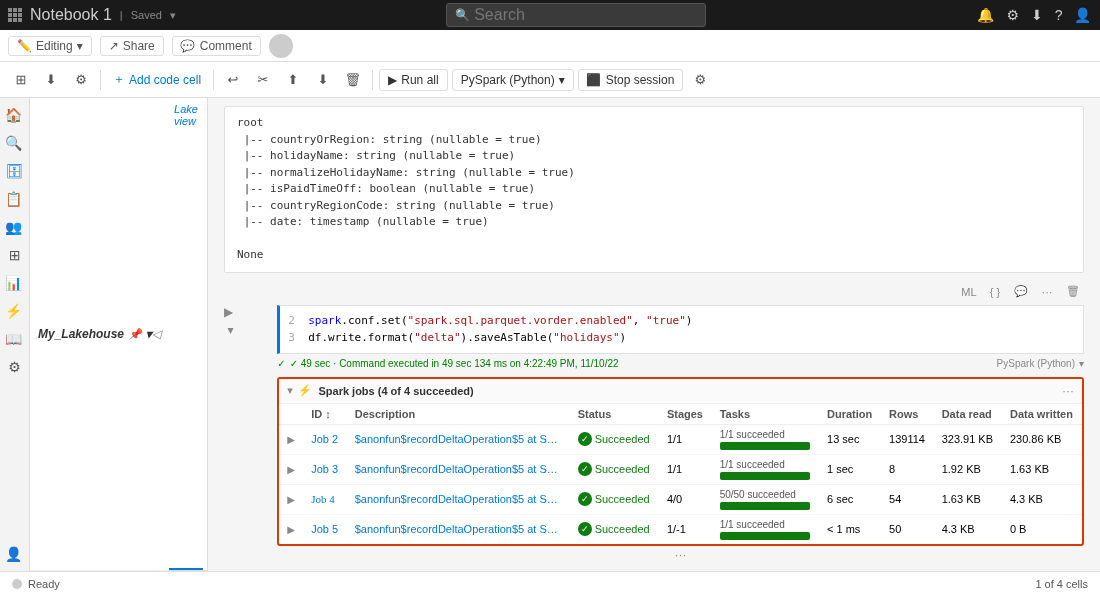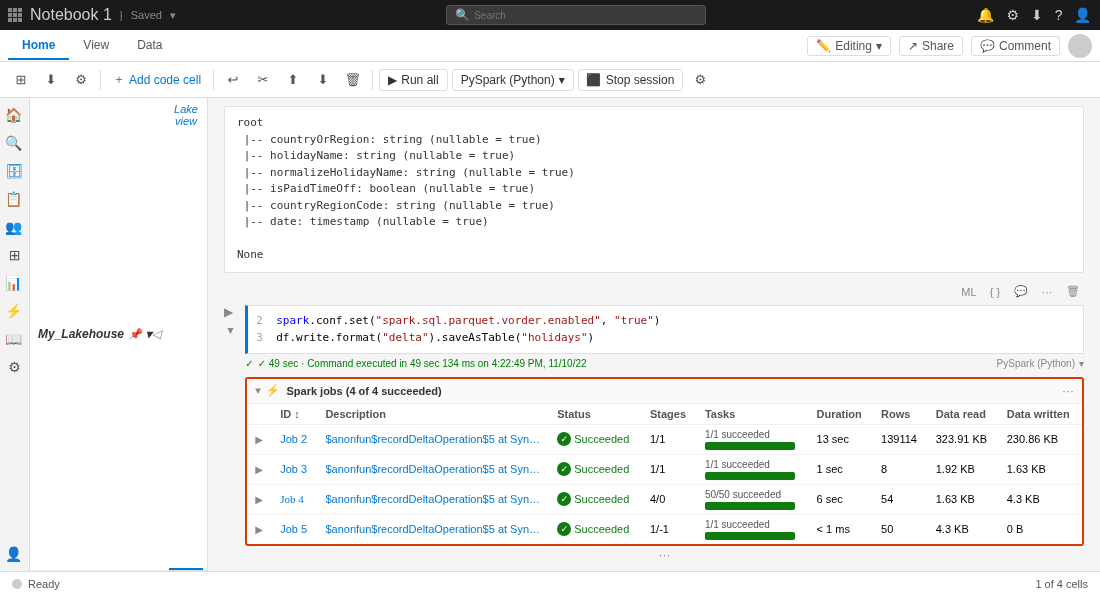--- a/index.html
+++ b/index.html
@@ -5,21 +5,21 @@
     * { box-sizing: border-box; margin: 0; padding: 0; }
     body { font-family: 'Segoe UI', Arial, sans-serif; font-size: 12px; background: #f5f5f5; display: flex; flex-direction: column; height: 595px; overflow: hidden; }
 
     
     .top-bar { background: #1a1a1a; display: flex; align-items: center; height: 30px; padding: 0 8px; gap: 8px; flex-shrink: 0; }
     .top-bar-grid { width: 14px; height: 14px; display: grid; grid-template-columns: repeat(3,4px); gap: 1px; }
     .top-bar-grid span { background: #888; display: block; }
     .app-name { color: #ccc; font-size: 16px; }
     .app-saved { color: #888; font-size: 11px; }
     .search-box { margin: 0 auto; background: #3a3a3a; border: 1px solid #555; border-radius: 3px; display: flex; align-items: center; padding: 2px 8px; gap: 4px; width: 260px; }
-    .search-box input { background: transparent; border: none; outline: none; color: #ffffff; font-size: 10px; width: 200px; }
+    .search-box input { background: transparent; border: none; outline: none; color: #ffffff; font-size: 16px; width: 200px; }
     .top-bar-icons { display: flex; gap: 12px; align-items: center; }
     .top-bar-icons span { color: #888; font-size: 14px; cursor: pointer; }
 
     
     .tab-bar { background: #fff; border-bottom: 1px solid #ddd; display: flex; align-items: center; height: 32px; padding: 0 8px; gap: 4px; flex-shrink: 0; justify-content: space-between; }
     .tab-bar-left { display: flex; gap: 0; }
     .tab { padding: 6px 14px; font-size: 12px; cursor: pointer; color: #555; border-bottom: 2px solid transparent; }
     .tab.active { color: #0078d4; border-bottom: 2px solid #0078d4; font-weight: 600; }
     .editing-btn { display: flex; align-items: center; gap: 4px; font-size: 12px; color: #555; border: 1px solid #ddd; border-radius: 3px; padding: 2px 8px; cursor: pointer; }
     .share-btn, .comment-btn { display: flex; align-items: center; gap: 4px; font-size: 12px; color: #555; border: 1px solid #ddd; border-radius: 3px; padding: 2px 8px; cursor: pointer; }
@@ -41,36 +41,36 @@
     .icon-bar-item { width: 26px; height: 26px; display: flex; align-items: center; justify-content: center; cursor: pointer; color: #555; font-size: 14px; border-radius: 3px; }
     .icon-bar-item.active { color: #0078d4; }
     .icon-bar-bottom { margin-top: auto; padding-bottom: 8px; }
 
     
     .sidebar { width: 178px; background: #fff; border-right: 1px solid #ddd; display: flex; flex-direction: row; flex-shrink: 0; overflow: hidden; font-style: italic; }
     .sidebar-header { display: flex; align-items: center; justify-content: space-between; padding: 6px 8px; border-bottom: 1px solid #eee; }
     .sidebar-title { font-size: 12px; font-weight: 600; color: #333; display: flex; align-items: center; gap: 4px; }
     .sidebar-collapse { cursor: pointer; color: #888; font-size: 12px; }
     .sidebar-tabs { display: flex; border-bottom: 1px solid #ddd; }
-    .sidebar-tab { flex: 1; text-align: center; padding: 5px; font-size: 11px; cursor: pointer; color: #555; border-bottom: 2px solid transparent; }
+    .sidebar-tab { flex: 1; padding: 5px; font-size: 11px; cursor: pointer; color: #555; border-bottom: 2px solid transparent; }
     .sidebar-tab.active { color: #0078d4; border-bottom: 2px solid #0078d4; }
     .sidebar-tree { padding: 4px 0; }
     .tree-item { display: flex; align-items: center; gap: 4px; padding: 3px 8px; cursor: pointer; font-size: 12px; color: #333; }
     .tree-arrow { font-size: 9px; color: #888; }
     .tree-icon { font-size: 12px; }
     .notebook-inner { padding: 8px 16px; }
 
     
     .cell-output { background: #fff; border: 1px solid #e0e0e0; border-radius: 2px; margin-bottom: 8px; font-family: 'Consolas', monospace; font-size: 11px; color: #333; }
     .output-text { padding: 8px 12px; line-height: 1.5; }
     .output-text pre { white-space: pre-wrap; }
 
     
     .code-cell { display: flex; gap: 8px; margin-bottom: 8px; }
-    .cell-main { flex: 1; }
+    .cell-main { flex: 1; margin-left: 32px; }
     .cell-toolbar { display: flex; justify-content: flex-end; gap: 4px; margin-bottom: 2px; }
     .cell-toolbar-btn { width: 22px; height: 22px; display: flex; align-items: center; justify-content: center; cursor: pointer; color: #888; font-size: 11px; border: none; background: transparent; border-radius: 2px; }
     .cell-code { background: #fff; border: 1px solid #e0e0e0; border-left: 3px solid #0078d4; padding: 6px 8px; font-family: 'Consolas', monospace; font-size: 11px; line-height: 1.6; }
     .line-num { color: #aaa; display: inline-block; width: 20px; }
     .kw { color: #0000ff; }
     .str { color: #a31515; }
     .comment { color: #008000; }
     .cell-status { font-size: 10px; color: #008000; padding: 2px 0; display: flex; align-items: center; gap: 4px; }
 
     
@@ -125,25 +125,20 @@
   <div class="top-bar-icons">
     <span style="color:#ccc;cursor:pointer;">🔔</span>
     <span style="color:#ccc;cursor:pointer;">⚙</span>
     <span style="color:#ccc;cursor:pointer;">⬇</span>
     <span style="color:#ccc;cursor:pointer;">?</span>
     <span style="color:#ccc;cursor:pointer;">👤</span>
   </div>
 </div>
 
 <div class="tab-bar">
-  <div class="tab-bar-left">
-    <div class="tab active">Home</div>
-    <div class="tab">View</div>
-    <div class="tab">Data</div>
-  </div>
   <div style="display:flex;align-items:center;gap:8px;">
     <div class="editing-btn">
       <span>✏️</span>
       <span>Editing</span>
       <span>▾</span>
     </div>
     <div class="share-btn">
       <span>↗</span>
       <span>Share</span>
     </div>

